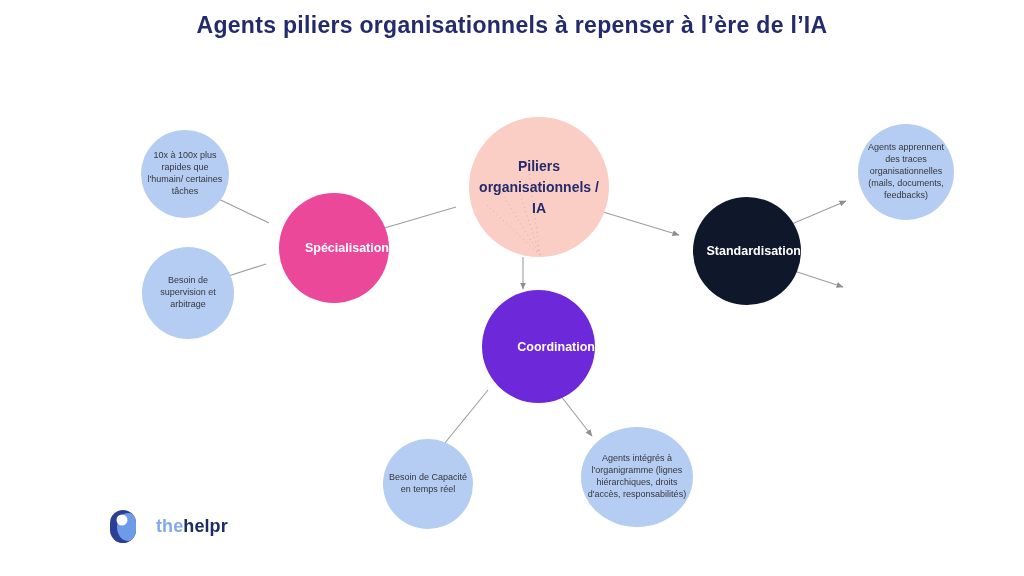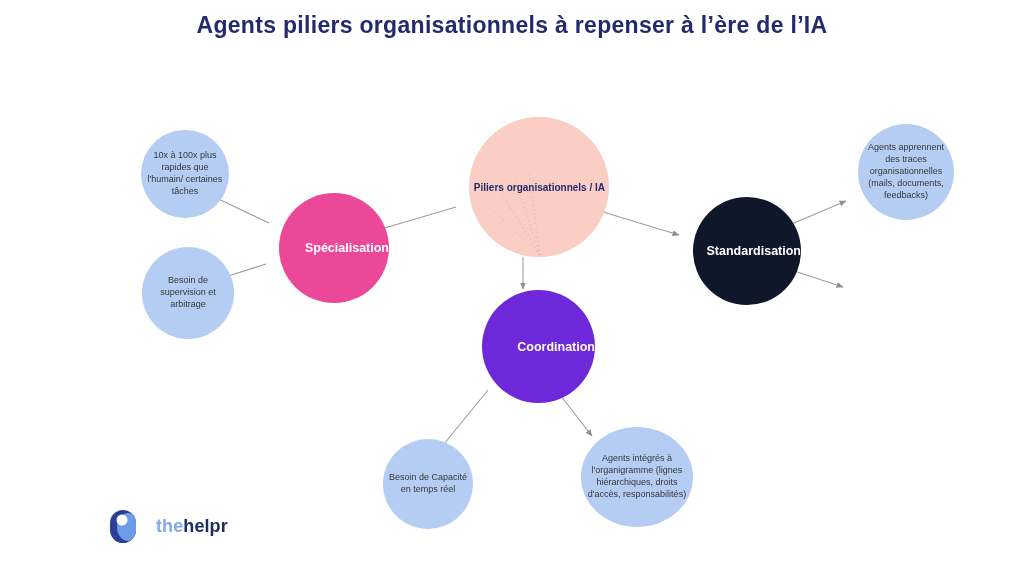--- a/index.html
+++ b/index.html
@@ -11,21 +11,21 @@
     position:absolute;top:12px;left:0;width:100%;text-align:center;
     font-size:23px;font-weight:bold;letter-spacing:.3px;color:#232b6d;
   }
   svg.connectors{position:absolute;left:0;top:0;width:1024px;height:576px;}
   .node{
     position:absolute;border-radius:50%;display:flex;align-items:center;justify-content:flex-end;
     text-align:center;box-sizing:border-box;margin-left:16px;
   }
   .center-node{
     left:453px;top:117px;width:140px;height:140px;background:#facdc5;
-    color:#232b6d;font-weight:bold;font-size:10px;line-height:1.5;padding:0 4px;
+    color:#232b6d;font-weight:bold;font-size:14px;line-height:1.5;padding:0 4px;
   }
   .center-node .fan{position:absolute;left:0;top:0;width:140px;height:140px;pointer-events:none;}
   .center-node .lbl{position:relative;}
   .pillar{color:#ffffff;font-weight:bold;font-size:12.5px;}
   .p-spec{left:263px;top:193px;width:110px;height:110px;background:#ec4899;}
   .p-stand{left:677px;top:197px;width:108px;height:108px;background:#0f172a;}
   .p-coord{left:466px;top:290px;width:113px;height:113px;background:#6d28d9;}
   .satellite{
     background:#b5cdf2;color:#35363c;font-size:9px;line-height:1.32;padding:0 3px;
   }

